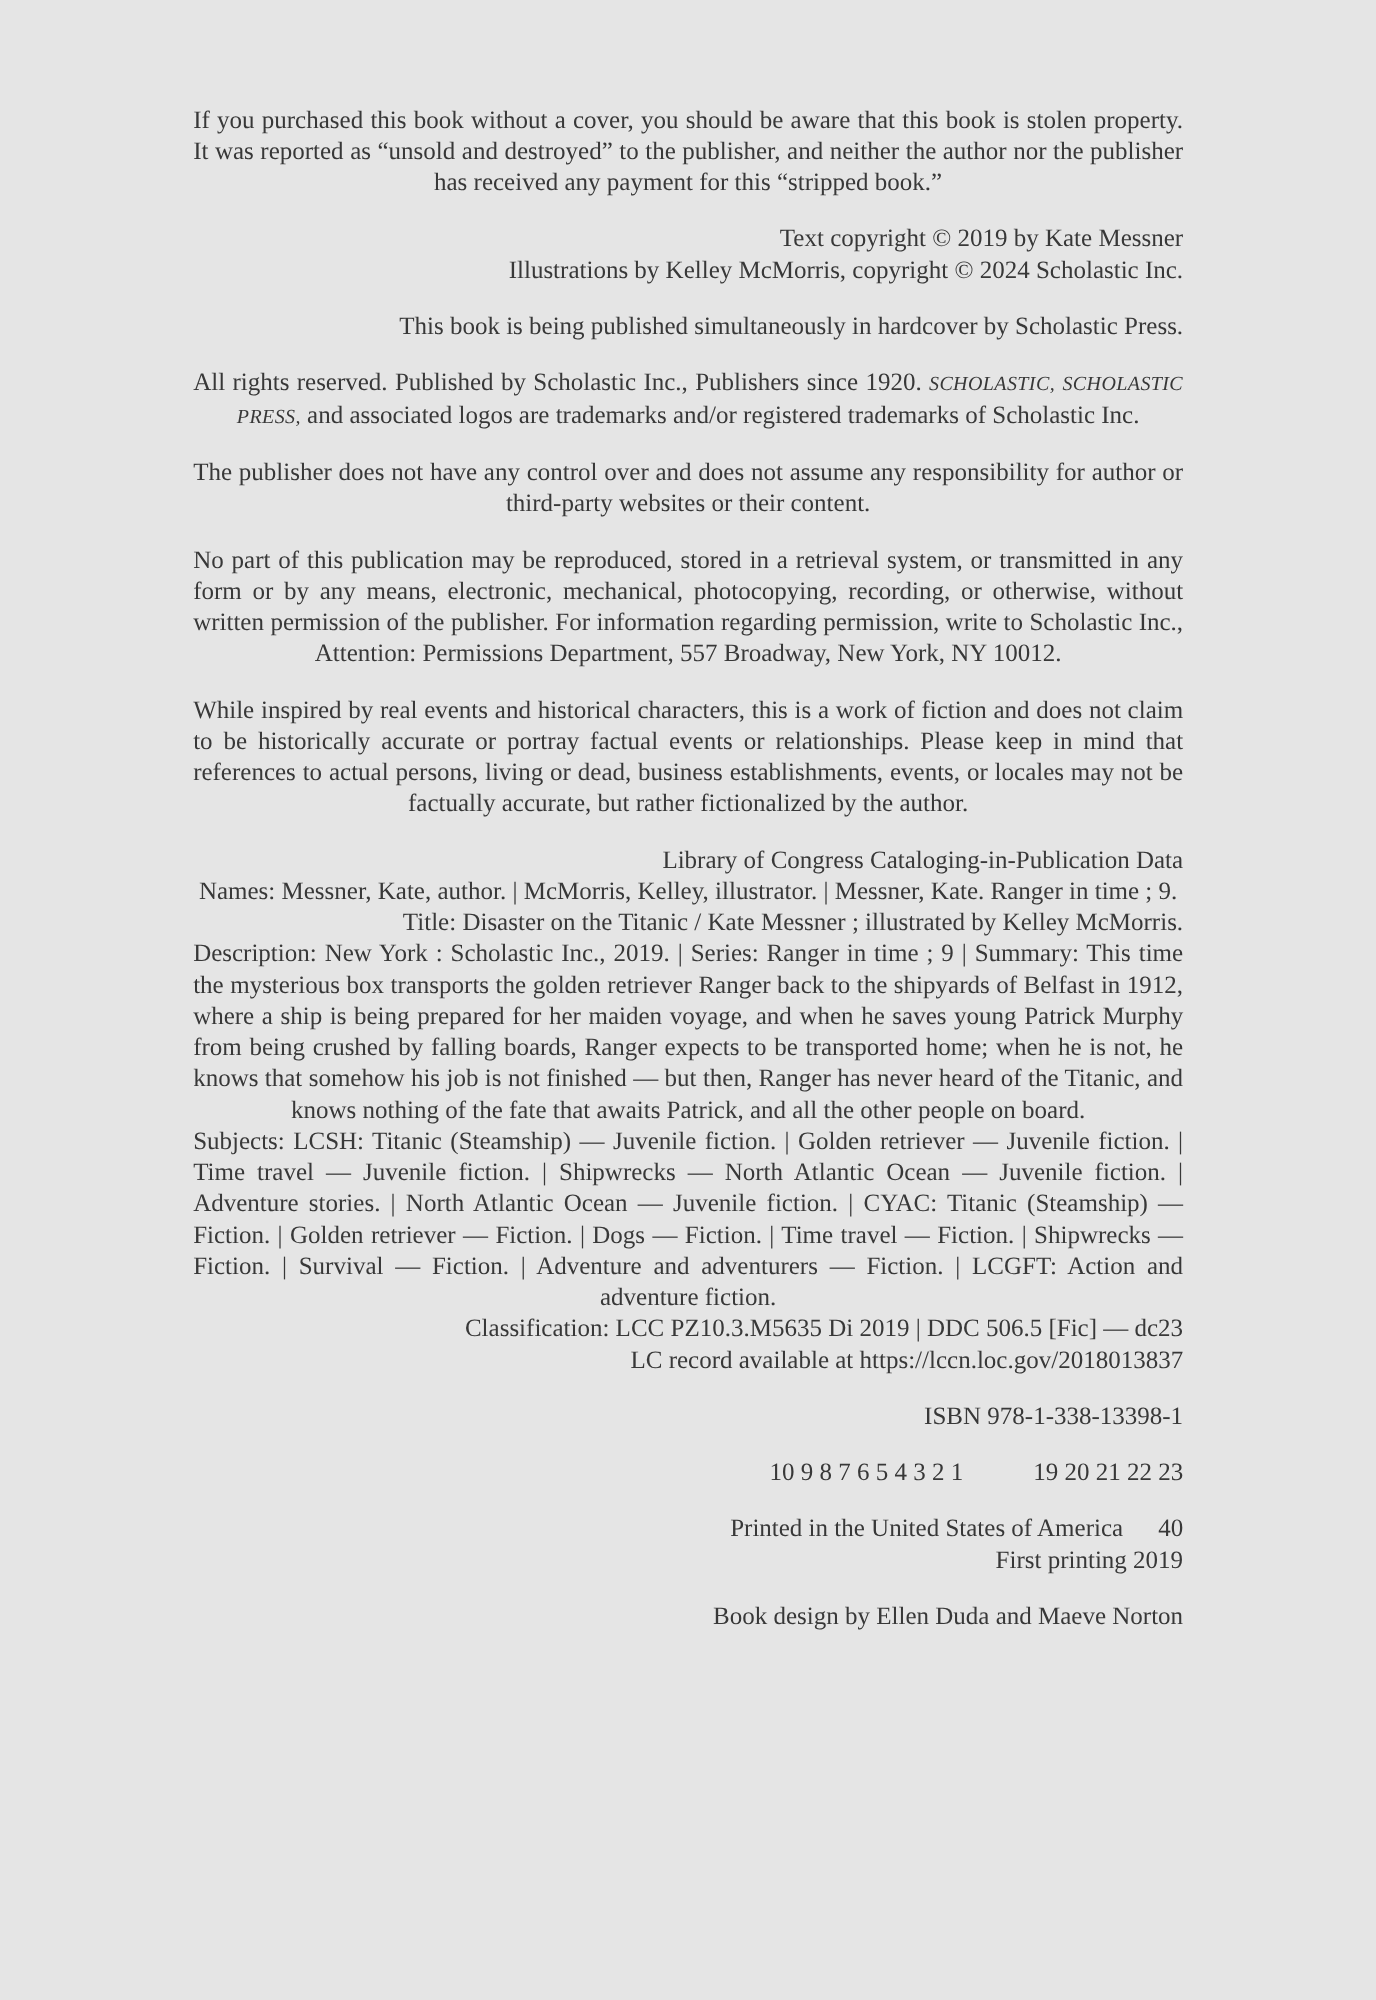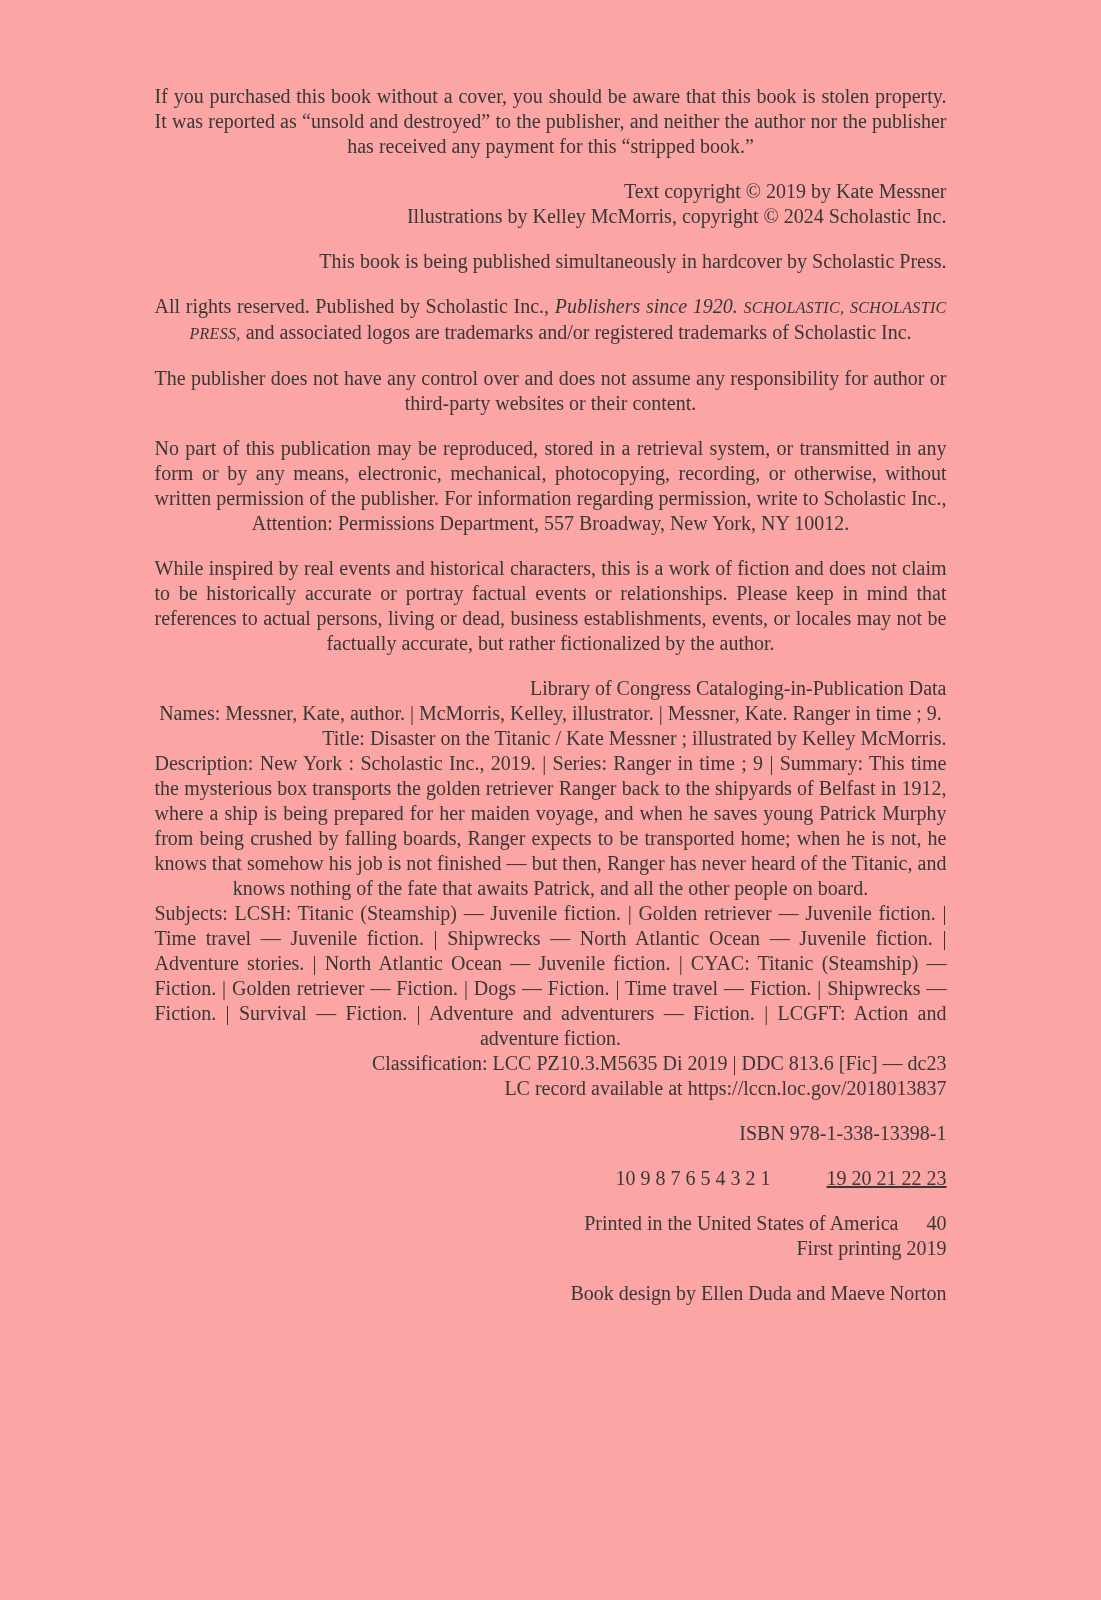--- a/index.html
+++ b/index.html
@@ -4,21 +4,21 @@
 <style>
   html, body {
     margin: 0;
     padding: 0;
     background: #ffffff;
   }
   .page {
     position: relative;
     width: 1101px;
     height: 1600px;
-    background: #fca5a5;
+    background: #e5e5e5;
     font-family: "Liberation Serif", serif;
     color: #383838;
     overflow: hidden;
   }
   .content {
     width: 792px;
     margin: 0 auto;
     padding-top: 84px;
     font-size: 20px;
     line-height: 25px;
@@ -30,32 +30,30 @@
     text-align: right;
   }
   .justify {
     text-align: justify;
     text-align-last: center;
   }
   .tight {
     margin-bottom: 0;
   }
   .italic {
-    font-style: italic;
     margin-top: 36px;
   }
   .sc {
     font-size: 0.8em;
     letter-spacing: 0.02em;
     font-style: italic;
   }
   .gap-years {
     display: inline-block;
     margin-left: 56px;
-    text-decoration: underline;
   }
   .gap-code {
     display: inline-block;
     margin-left: 28px;
   }
 </style>
 </head>
 <body>
 
 <div class="page">
@@ -79,21 +77,21 @@
     <p class="para justify">No part of this publication may be reproduced, stored in a retrieval system, or transmitted in any form or by any means, electronic, mechanical, photocopying, recording, or otherwise, without written permission of the publisher. For information regarding permission, write to Scholastic Inc., Attention: Permissions Department, 557 Broadway, New York, NY 10012.</p>
 
     <p class="para justify">While inspired by real events and historical characters, this is a work of fiction and does not claim to be historically accurate or portray factual events or relationships. Please keep in mind that references to actual persons, living or dead, business establishments, events, or locales may not be factually accurate, but rather fictionalized by the author.</p>
 
     <div class="para">
       <p class="para tight center">Library of Congress Cataloging-in-Publication Data</p>
       <p class="para tight justify">Names: Messner, Kate, author. | McMorris, Kelley, illustrator. | Messner, Kate. Ranger in time ; 9.</p>
       <p class="para tight center">Title: Disaster on the Titanic / Kate Messner ; illustrated by Kelley McMorris.</p>
       <p class="para tight justify">Description: New York : Scholastic Inc., 2019. | Series: Ranger in time ; 9 | Summary: This time the mysterious box transports the golden retriever Ranger back to the shipyards of Belfast in 1912, where a ship is being prepared for her maiden voyage, and when he saves young Patrick Murphy from being crushed by falling boards, Ranger expects to be transported home; when he is not, he knows that somehow his job is not finished — but then, Ranger has never heard of the Titanic, and knows nothing of the fate that awaits Patrick, and all the other people on board.</p>
       <p class="para tight justify">Subjects: LCSH: Titanic (Steamship) — Juvenile fiction. | Golden retriever — Juvenile fiction. | Time travel — Juvenile fiction. | Shipwrecks — North Atlantic Ocean — Juvenile fiction. | Adventure stories. | North Atlantic Ocean — Juvenile fiction. | CYAC: Titanic (Steamship) — Fiction. | Golden retriever — Fiction. | Dogs — Fiction. | Time travel — Fiction. | Shipwrecks — Fiction. | Survival — Fiction. | Adventure and adventurers — Fiction. | LCGFT: Action and adventure fiction.</p>
-      <p class="para tight center">Classification: LCC PZ10.3.M5635 Di 2019 | DDC 813.6 [Fic] — dc23</p>
+      <p class="para tight center">Classification: LCC PZ10.3.M5635 Di 2019 | DDC 506.5 [Fic] — dc23</p>
       <p class="para tight center">LC record available at https://lccn.loc.gov/2018013837</p>
     </div>
 
     <p class="para center">ISBN 978-1-338-13398-1</p>
 
     <p class="para center"><span>10 9 8 7 6 5 4 3 2 1</span><span class="gap-years">19 20 21 22 23</span></p>
 
     <p class="para tight center"><span>Printed in the United States of America</span><span class="gap-code">40</span></p>
     <p class="para center">First printing 2019</p>
 

